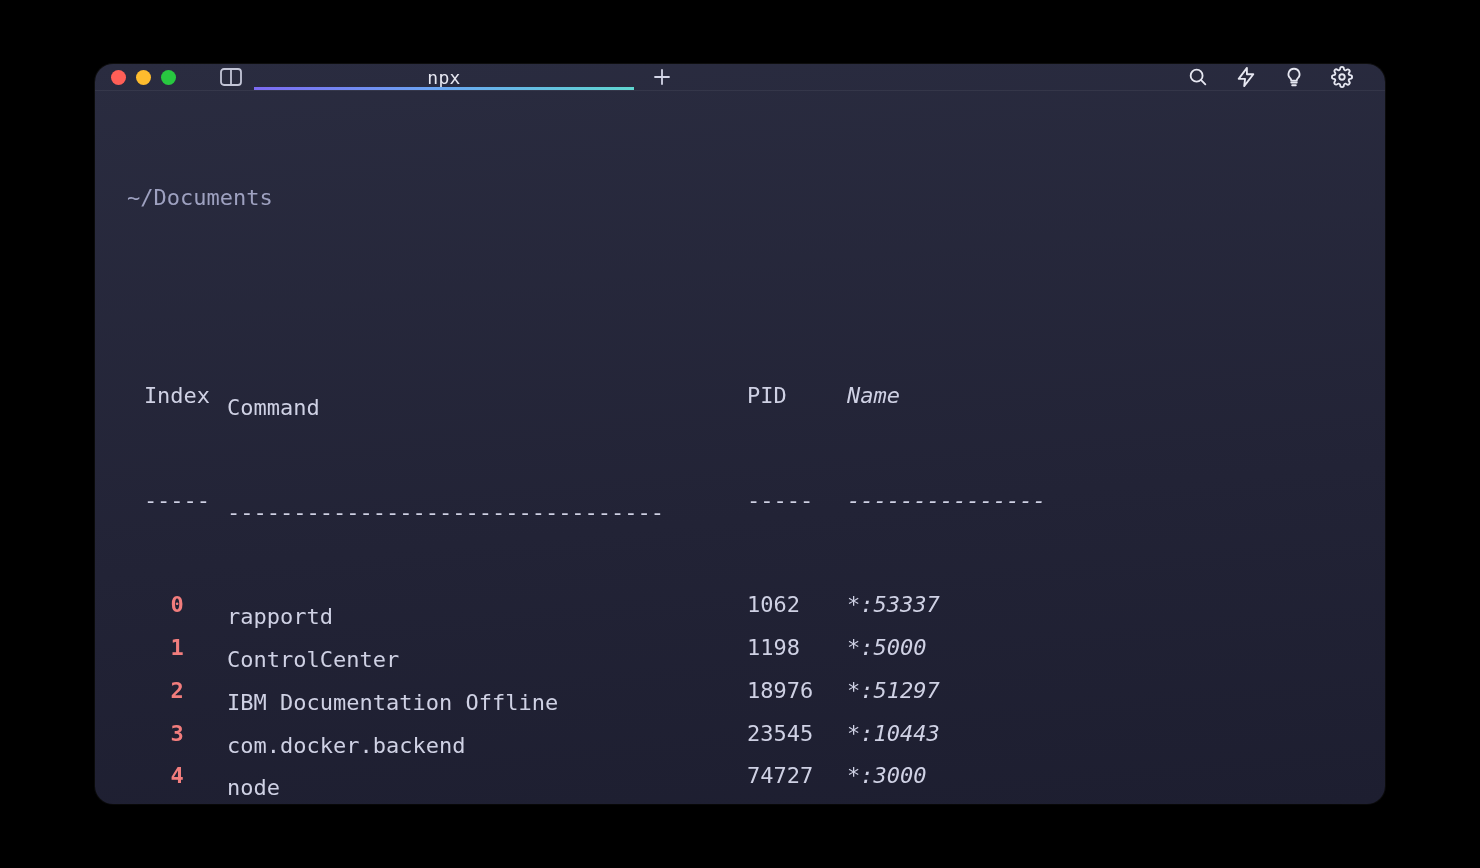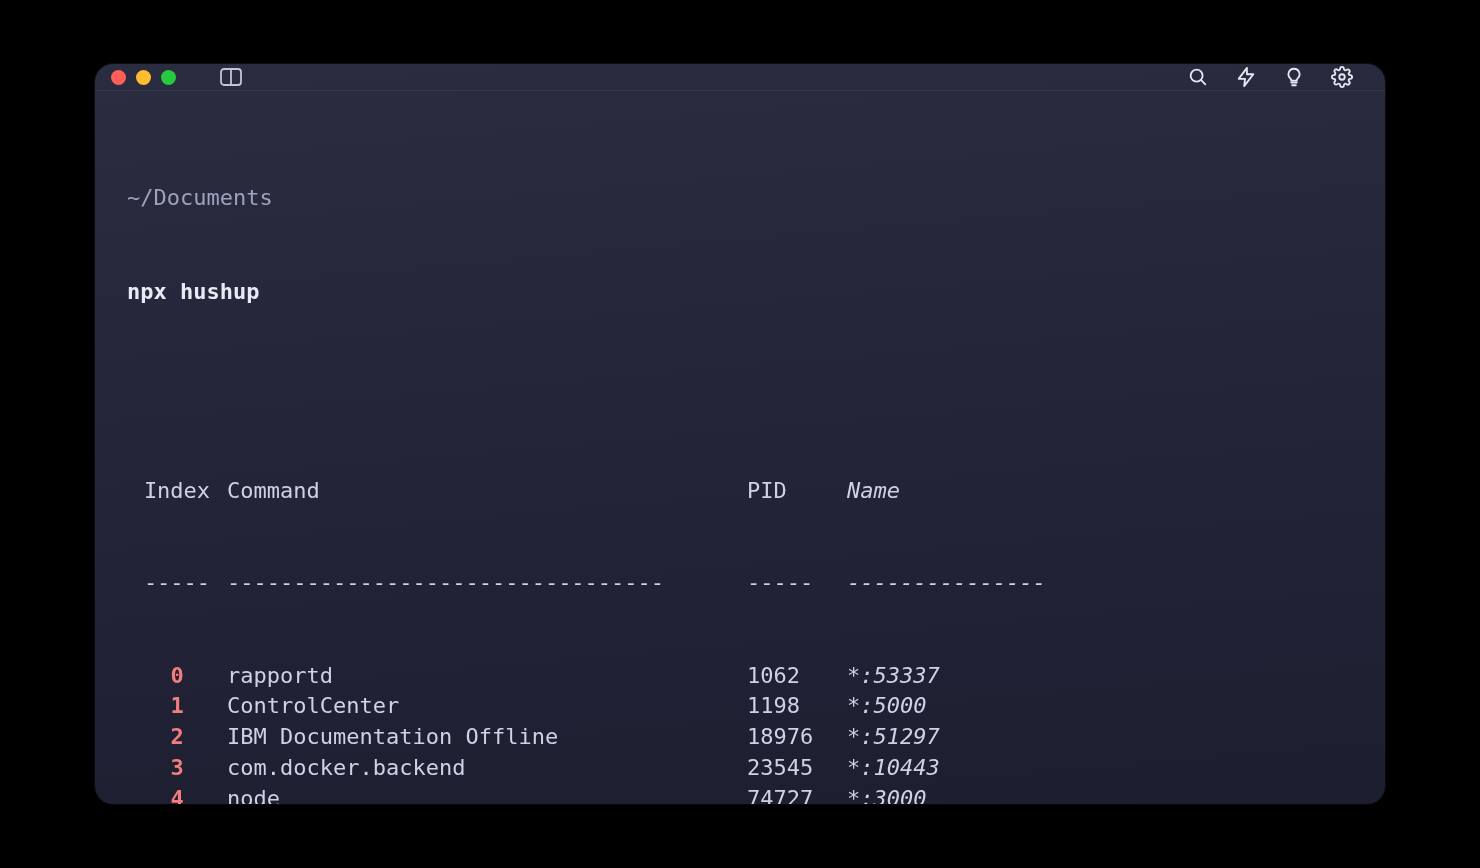--- a/index.html
+++ b/index.html
@@ -102,21 +102,21 @@
     color: #cfd1e4;
     font-size: 22px;
     line-height: 1.4;
     white-space: pre;
   }
   .cwd { color: #9ea1c0; font-weight: 400; }
   .cmd-line { color: #e9eaf5; font-weight: 700; margin-top: 2px; }
   .table-block { margin-top: 14px; }
   .row { display: flex; }
   .col-index { width: 100px; text-align: center; }
-  .col-command { width: 520px; }
+  .col-command { width: 520px; margin-top: 12px; }
   .col-pid { width: 100px; }
   .col-name { flex:1;font-style:italic; }
   .header { color: #cfd1e4; }
   .sep { color: #cfd1e4; }
   .idx { color: #f27d7d; font-weight: 700; }
   .cell { color: #cfd1e4; }
 </style>
 </head>
 <body>
 
@@ -127,20 +127,32 @@
       <div class="dot red"></div>
       <div class="dot yellow"></div>
       <div class="dot green"></div>
     </div>
     <div class="split-icon icon-btn">
       <svg width="22" height="18" viewBox="0 0 22 18" fill="none" stroke="#d4d6e8" stroke-width="1.8">
         <rect x="1" y="1" width="20" height="16" rx="3"></rect>
         <line x1="11" y1="1" x2="11" y2="17"></line>
       </svg>
     </div>
+    <div class="tabs">
+      <div class="tab">
+        <span>npx</span>
+        <div class="tab-underline"></div>
+      </div>
+      <div class="newtab">
+        <svg width="18" height="18" viewBox="0 0 18 18" stroke="#d4d6e8" stroke-width="1.8" stroke-linecap="round">
+          <line x1="9" y1="2" x2="9" y2="16"></line>
+            <line x1="2" y1="9" x2="16" y2="9"></line>
+        </svg>
+      </div>
+    </div>
     <div class="titlebar-right">
       <div class="icon-btn">
         <svg width="22" height="22" viewBox="0 0 24 24" fill="none" stroke="#e6e7f1" stroke-width="2" stroke-linecap="round">
           <circle cx="10.5" cy="10.5" r="6.5"></circle>
             <line x1="20" y1="20" x2="15.2" y2="15.2"></line>
         </svg>
       </div>
       <div class="icon-btn">
         <svg width="22" height="22" viewBox="0 0 24 24" fill="none" stroke="#e6e7f1" stroke-width="2" stroke-linejoin="round" stroke-linecap="round">
           <polygon points="13 2 4 14 11 14 10 22 20 9 13 9 13 2"></polygon>
@@ -157,21 +169,20 @@
         <svg width="22" height="22" viewBox="0 0 24 24" fill="none" stroke="#e6e7f1" stroke-width="2" stroke-linecap="round" stroke-linejoin="round">
           <circle cx="12" cy="12" r="3"></circle>
           <path d="M19.4 15a1.7 1.7 0 0 0 .34 1.87l.06.06a2 2 0 1 1-2.83 2.83l-.06-.06a1.7 1.7 0 0 0-1.87-.34 1.7 1.7 0 0 0-1 1.56V21a2 2 0 1 1-4 0v-.09a1.7 1.7 0 0 0-1.11-1.56 1.7 1.7 0 0 0-1.87.34l-.06.06a2 2 0 1 1-2.83-2.83l.06-.06a1.7 1.7 0 0 0 .34-1.87 1.7 1.7 0 0 0-1.56-1H3a2 2 0 1 1 0-4h.09a1.7 1.7 0 0 0 1.56-1.11 1.7 1.7 0 0 0-.34-1.87l-.06-.06a2 2 0 1 1 2.83-2.83l.06.06a1.7 1.7 0 0 0 1.87.34H9a1.7 1.7 0 0 0 1-1.56V3a2 2 0 1 1 4 0v.09a1.7 1.7 0 0 0 1 1.56 1.7 1.7 0 0 0 1.87-.34l.06-.06a2 2 0 1 1 2.83 2.83l-.06.06a1.7 1.7 0 0 0-.34 1.87V9a1.7 1.7 0 0 0 1.56 1H21a2 2 0 1 1 0 4h-.09a1.7 1.7 0 0 0-1.56 1z"></path>
         </svg>
       </div>
     </div>
   </div>
 
   <div class="terminal">
     <div class="cwd">~/Documents</div>
-    <div class="cmd-line">npx hushup</div>
 
     <div class="table-block">
       <div class="row header">
         <span class="col-index">Index</span>
         <span class="col-command">Command</span>
         <span class="col-pid">PID</span>
         <span class="col-name">Name</span>
       </div>
       <div class="row sep">
         <span class="col-index">-----</span>

